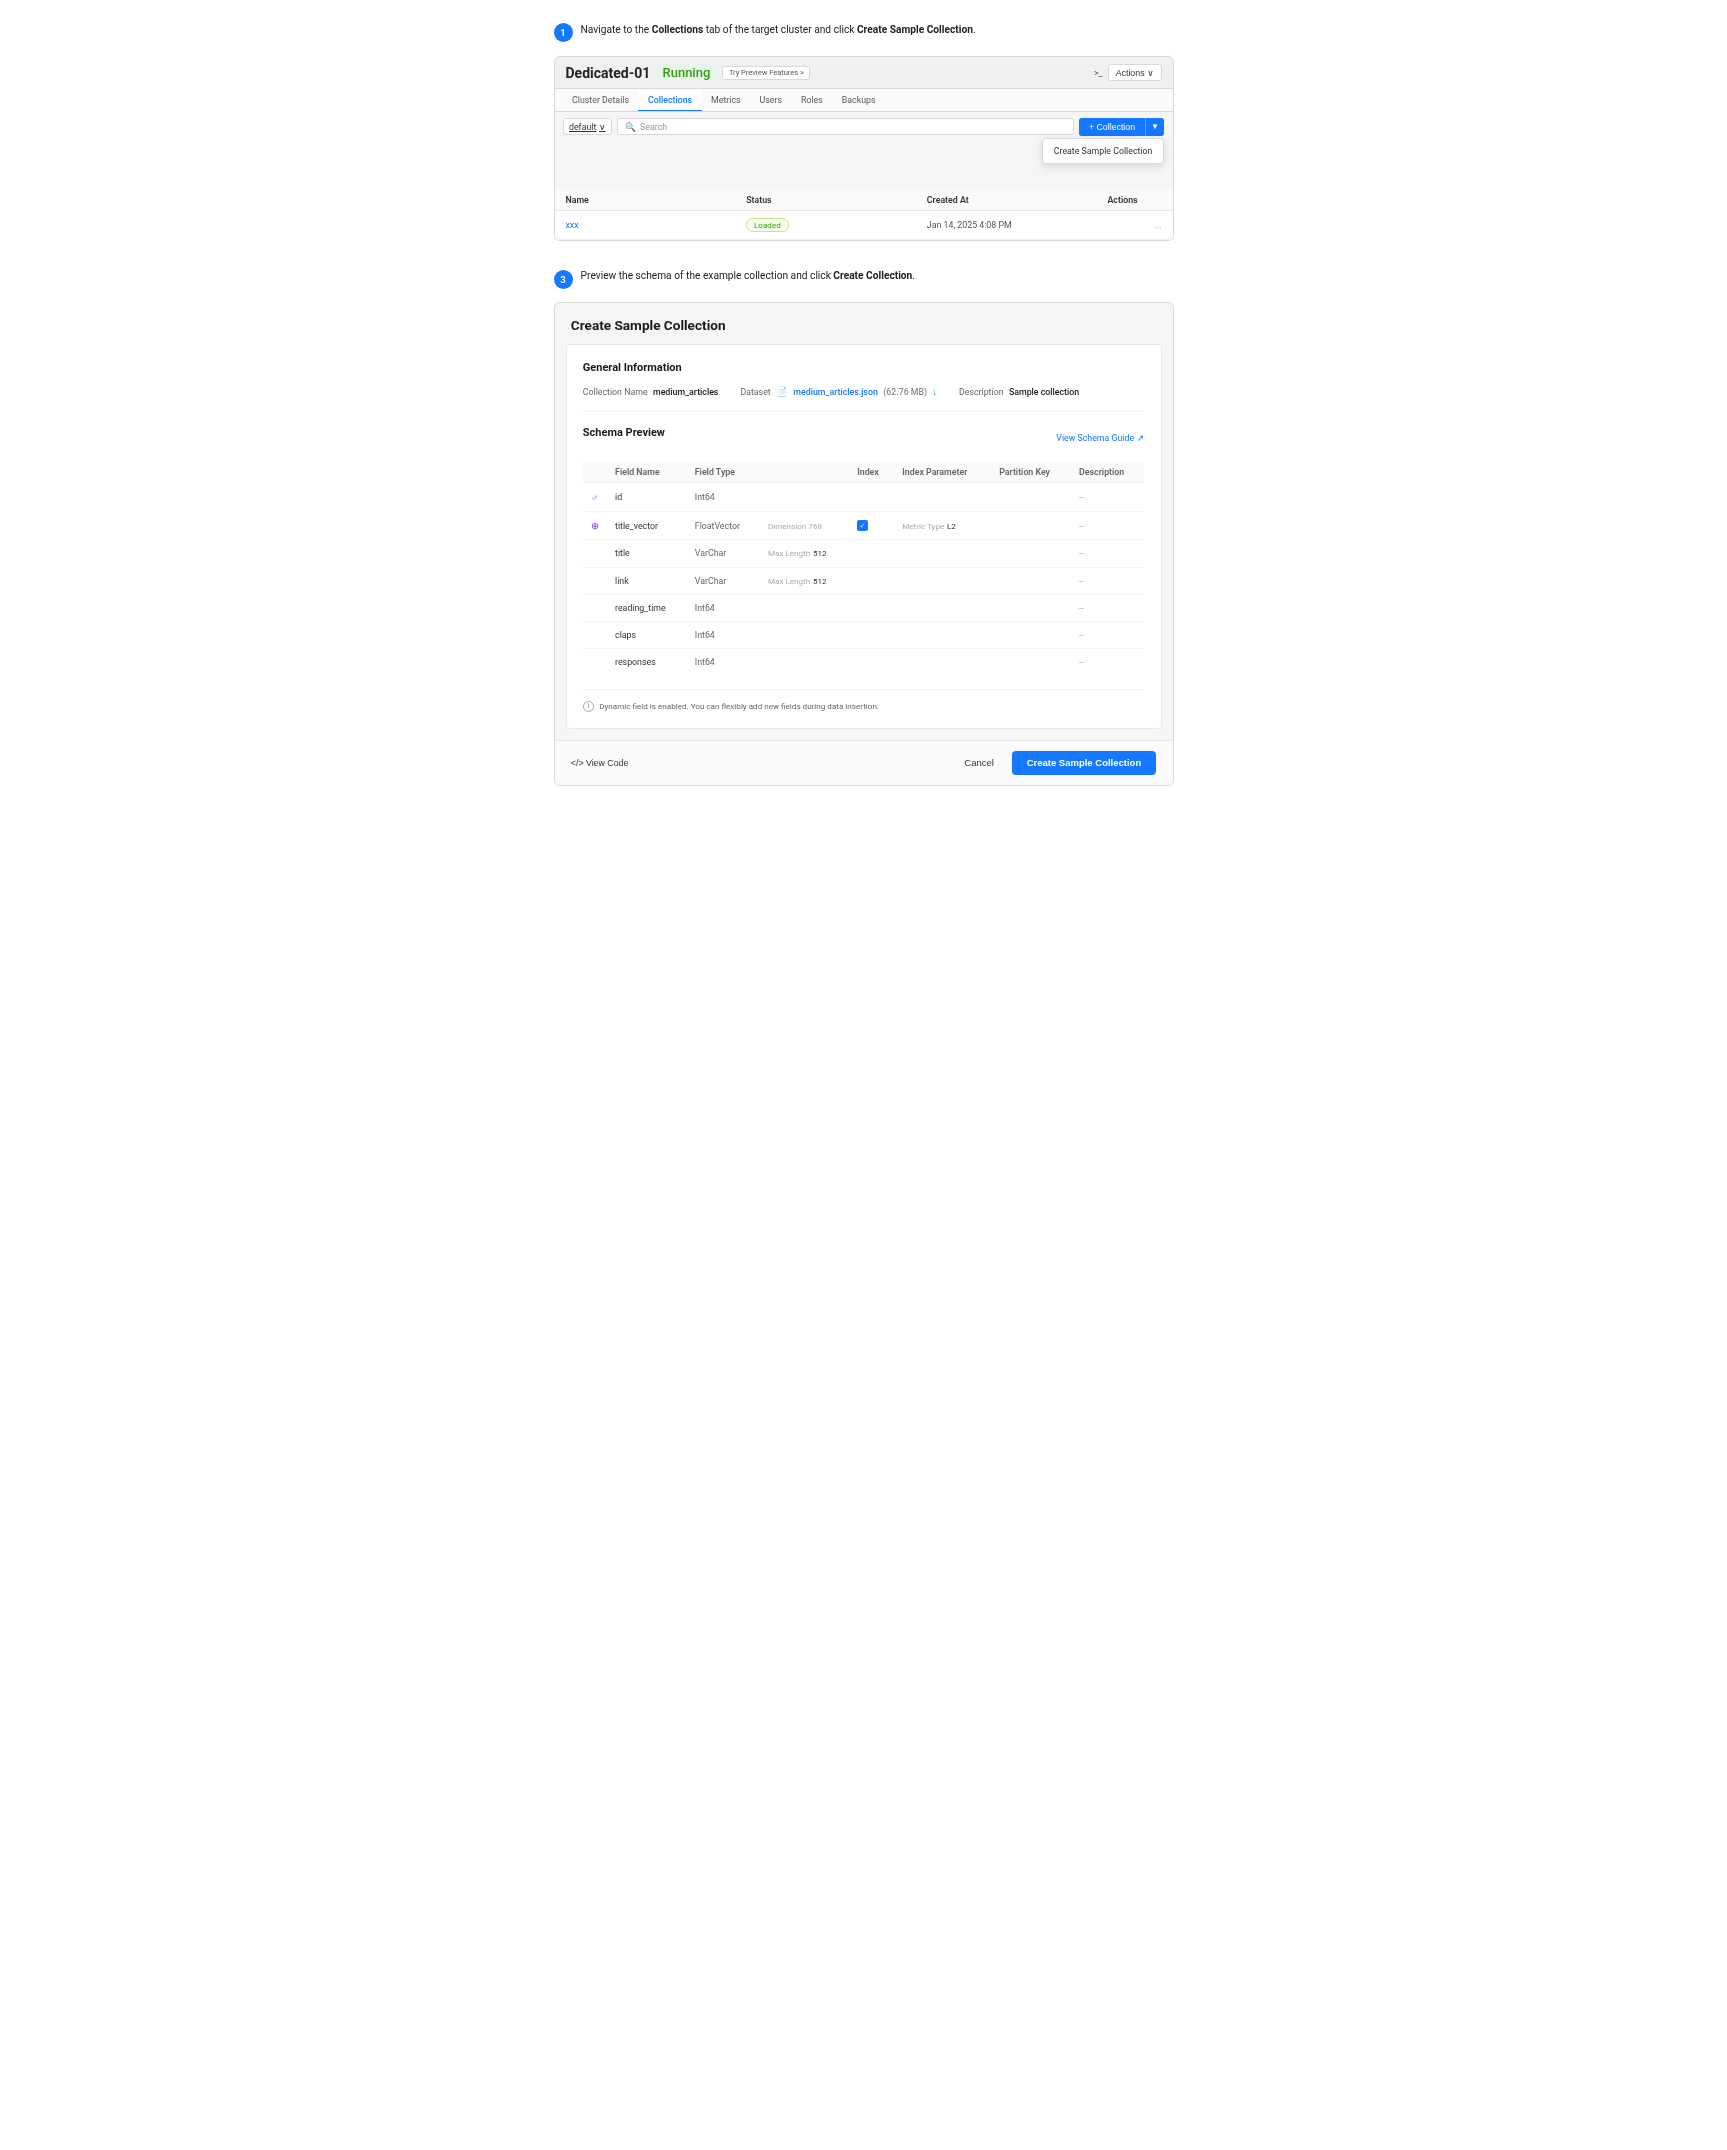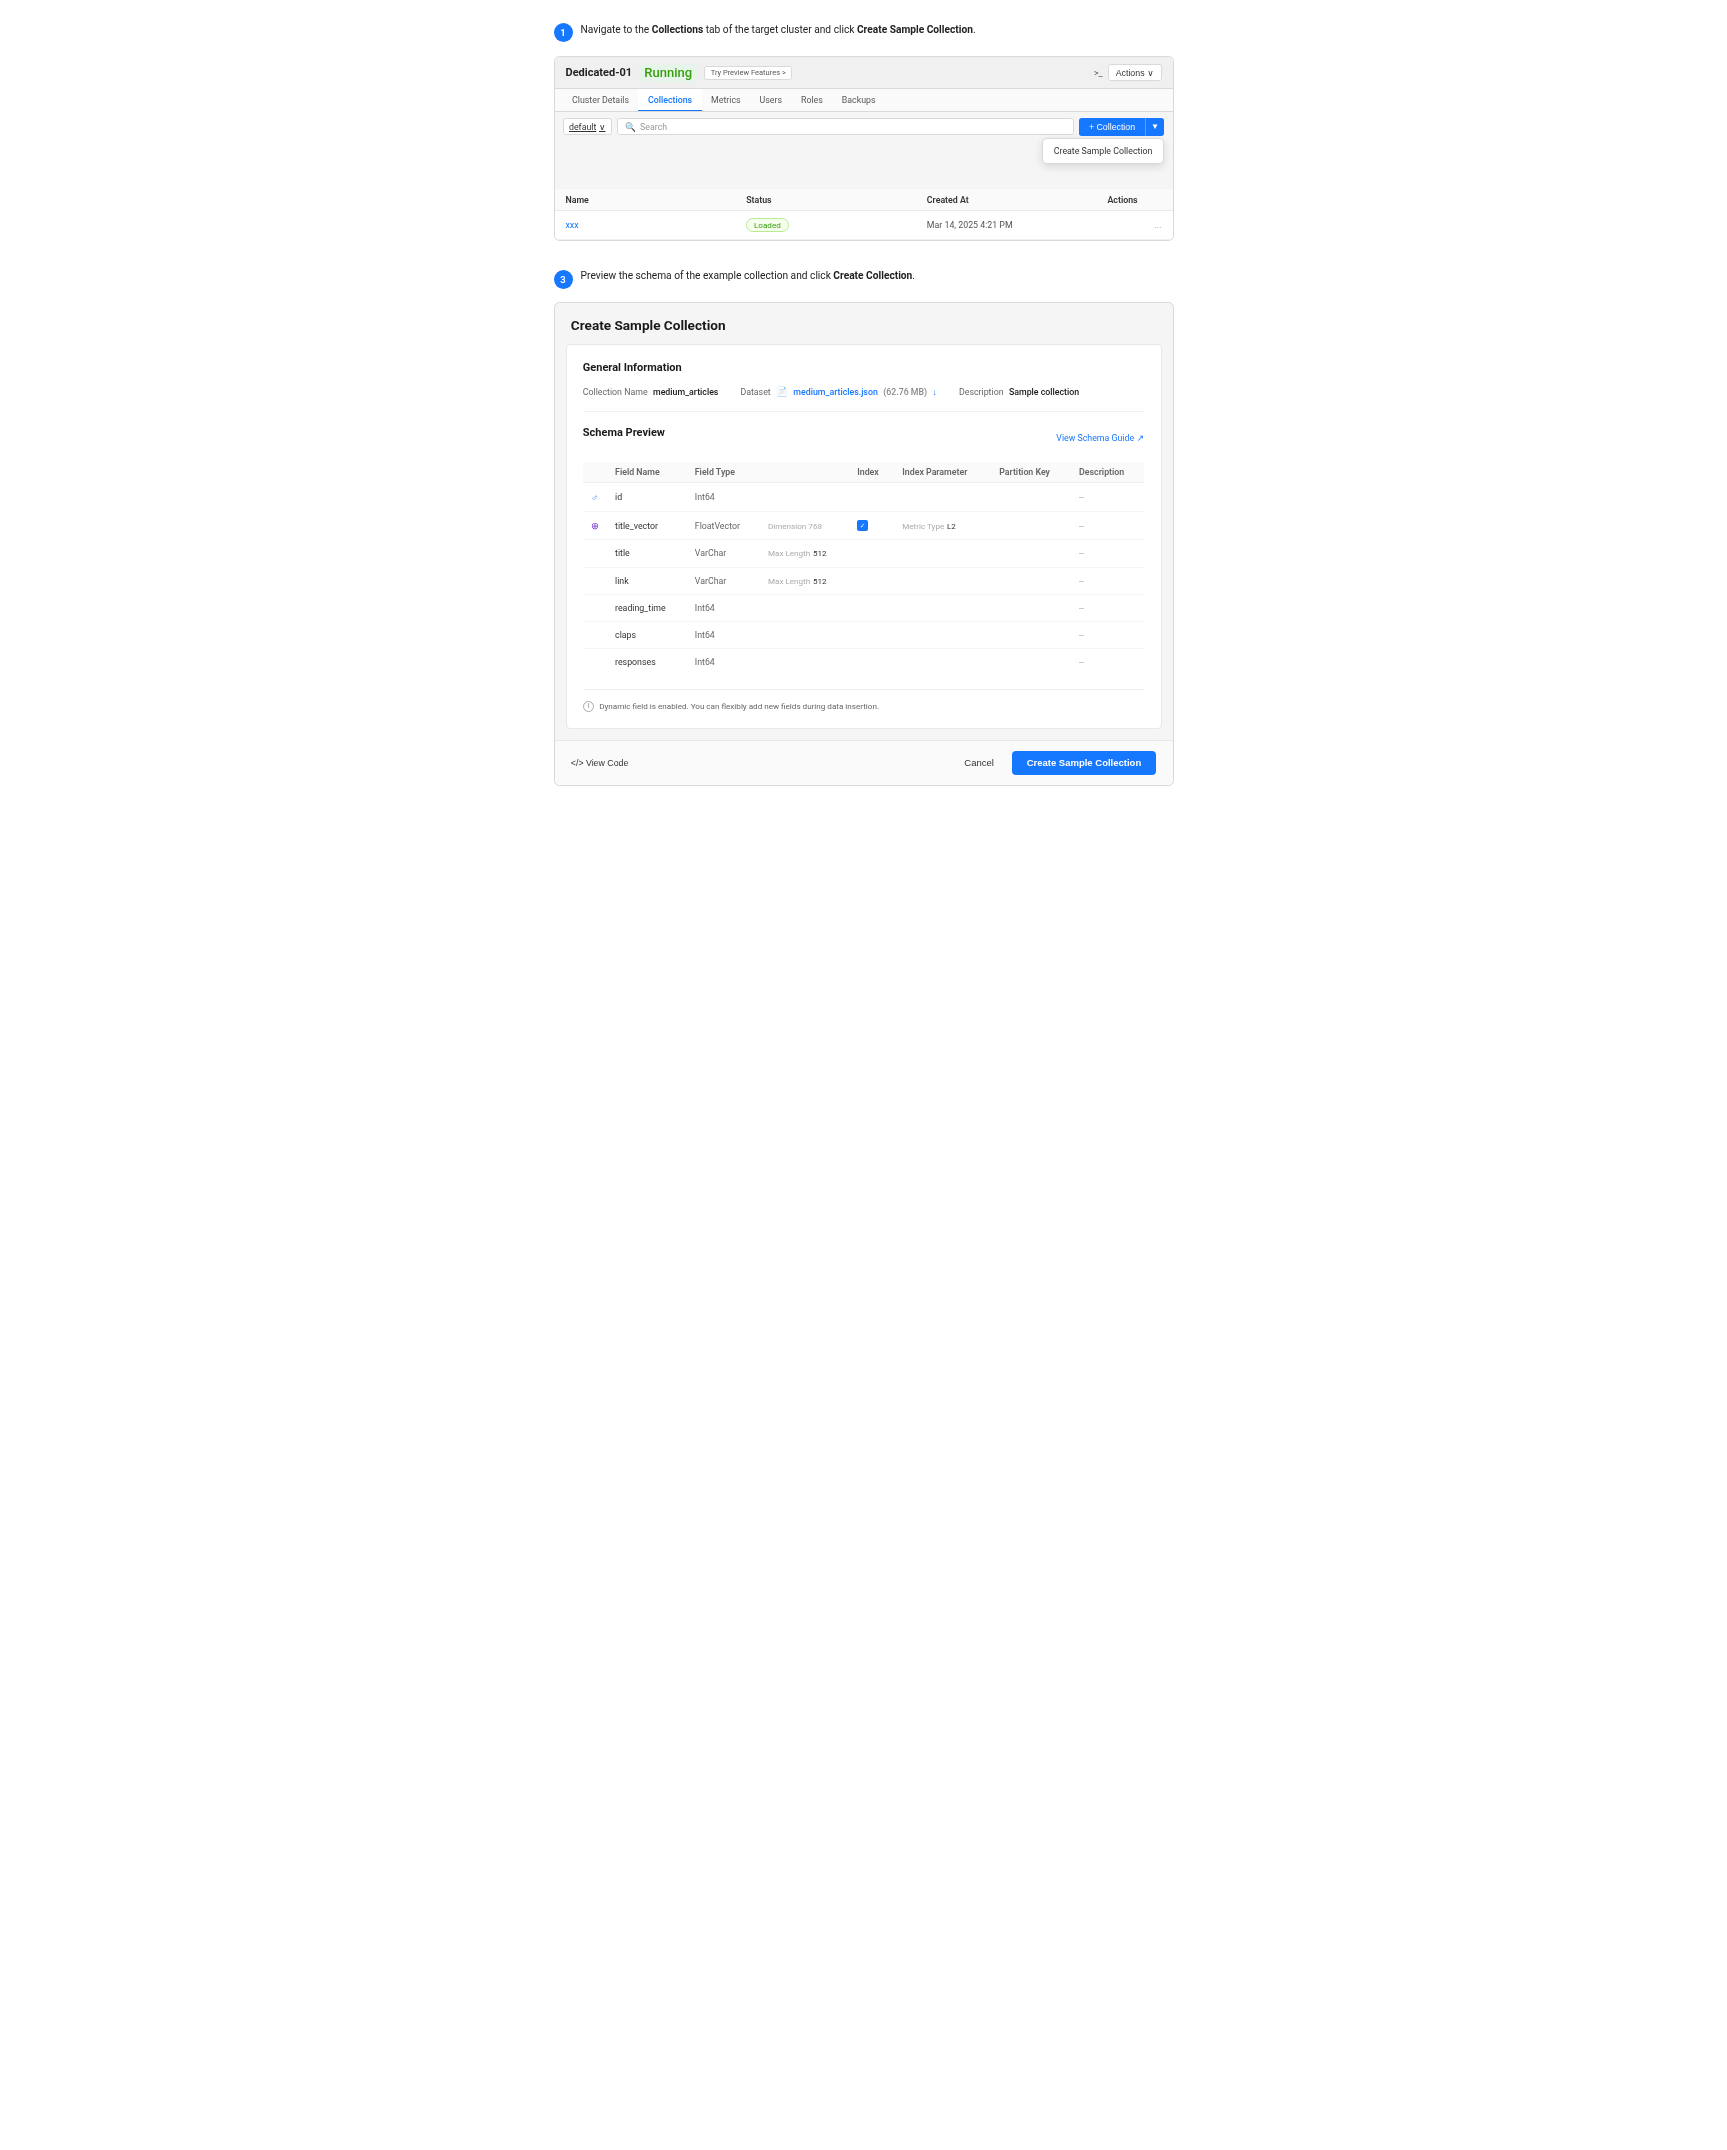--- a/index.html
+++ b/index.html
@@ -51,21 +51,21 @@
     .cluster-header {
       background: #f0f0f0;
       border-bottom: 0.7px solid #d9d9d9;
       padding: 6.8px 11px;
       display: flex;
       align-items: center;
       gap: 6.8px;
     }
     .cluster-name {
       font-weight: 700;
-      font-size: 11px;
+      font-size: 14px;
       color: #222;
     }
     .badge-running {
       background: #e6f4ea;
       color: #389e0d;
       font-size: 13px;
       padding: 1.4px 5.4px;
       border-radius: 6.8px;
       font-weight: 500;
     }
@@ -470,21 +470,21 @@
       <span>Name</span>
       <span>Status</span>
       <span>Created At</span>
       <span>Actions</span>
     </div>
     <div class="table-row">
       <span class="col-name">xxx</span>
       <span>
         <span class="col-status-loaded">Loaded</span>
       </span>
-      <span class="col-date">Mar 14, 2025 4:21 PM</span>
+      <span class="col-date">Jan 14, 2025 4:08 PM</span>
       <span class="col-actions">...</span>
     </div>
   </div>
 </div>
 
 <div class="step-row step3-section">
   <div class="step-badge">3</div>
   <div class="step-text">
     Preview the schema of the example collection and click <strong>Create Collection</strong>.
   </div>

